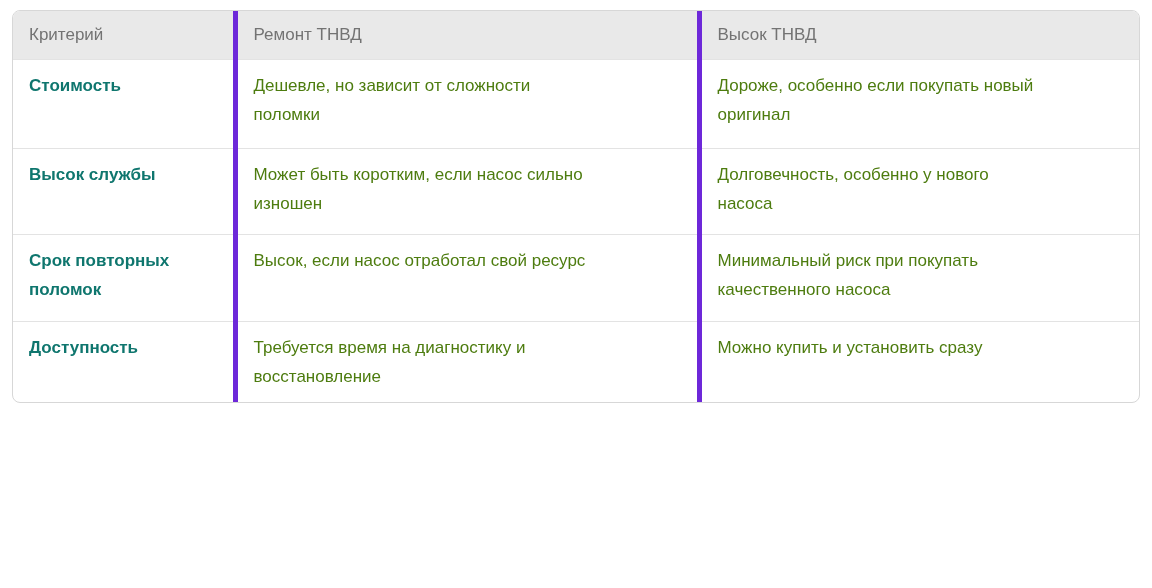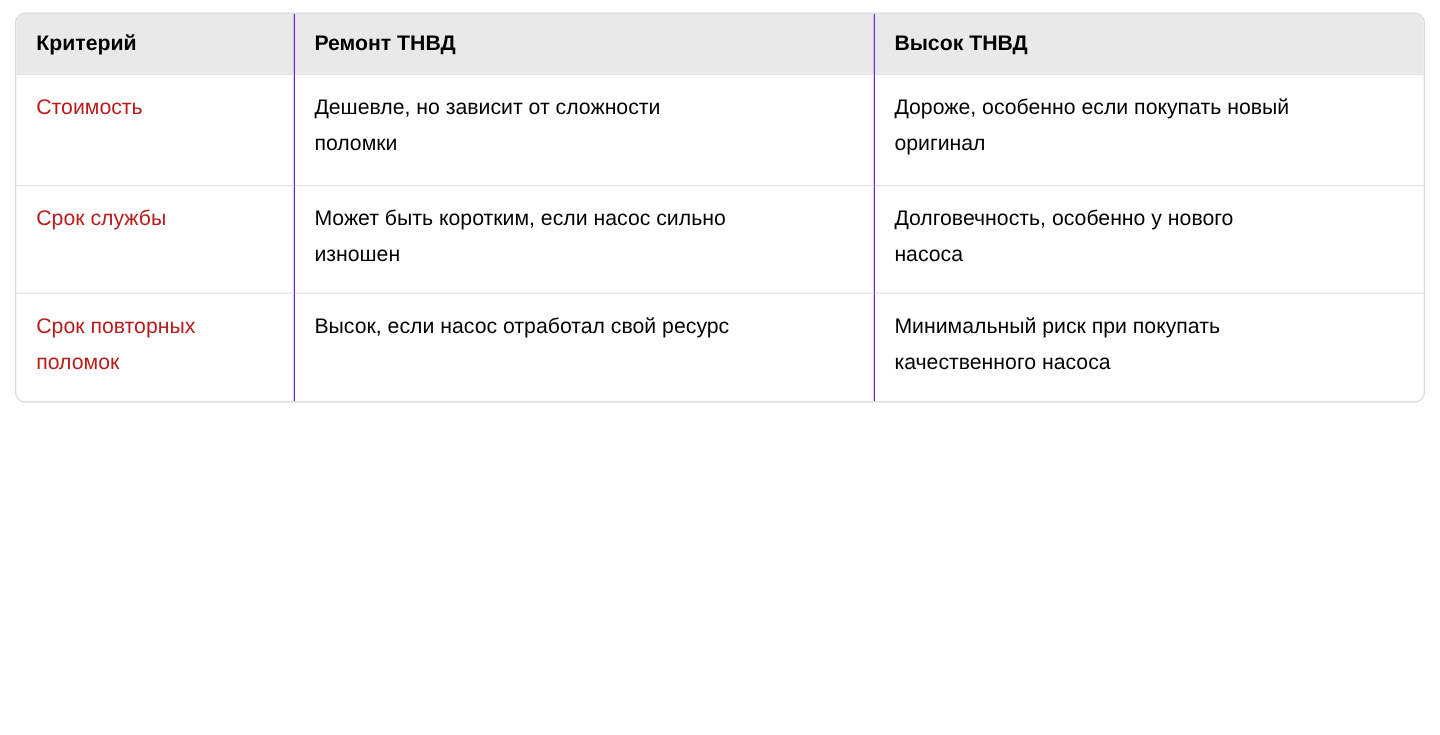--- a/index.html
+++ b/index.html
@@ -26,35 +26,35 @@
   col.c1 { width: 222px; }
   col.c2 { width: 464px; }
   col.c3 { width: 442px; }
   th, td {
     text-align: left;
     vertical-align: top;
     padding: 11px 18px 0 16px;
     font-size: 17px;
     line-height: 29px;
     white-space: pre-line;
-    color: #000000;
+    color: #4d7c0f;
   }
   thead tr { height: 48px; }
   thead th {
     background: #e9e9e9;
-    font-weight: 700;
-    color: #000000;
+    font-weight: 400;
+    color: #737373;
     padding-top: 9px;
   }
   tbody td.crit {
-    font-weight: 400;
-    color: #b91c1c;
+    font-weight: 700;
+    color: #0f766e;
   }
   tbody tr td { border-top: 1px solid #e3e3e3; }
-  th + th, td + td { border-left: 1px solid #6d28d9; margin-top: 34px; }
+  th + th, td + td { border-left: 5px solid #6d28d9; margin-top: 34px; }
   tr.r1 { height: 89px; }
   tr.r2 { height: 86px; }
   tr.r3 { height: 89px; }
   tr.r4 { height: 86px; }
   tr.r5 { height: 87px; }
   tr.r6 { height: 81px; }
 </style>
 </head>
 <body>
 
@@ -74,28 +74,34 @@
     </thead>
     <tbody>
       <tr class="r1">
         <td class="crit">Стоимость</td>
         <td>Дешевле, но зависит от сложности
 поломки</td>
         <td>Дороже, особенно если покупать новый
 оригинал</td>
       </tr>
       <tr class="r2">
-        <td class="crit">Срок службы</td>
+        <td class="crit">Высок службы</td>
         <td>Может быть коротким, если насос сильно
 изношен</td>
         <td>Долговечность, особенно у нового
 насоса</td>
       </tr>
       <tr class="r5">
         <td class="crit">Срок повторных
 поломок</td>
         <td>Высок, если насос отработал свой ресурс</td>
         <td>Минимальный риск при покупать
 качественного насоса</td>
       </tr>
+      <tr class="r6">
+        <td class="crit">Доступность</td>
+        <td>Требуется время на диагностику и
+восстановление</td>
+        <td>Можно купить и установить сразу</td>
+      </tr>
     </tbody>
   </table>
 </div>
 
 </body></html>

